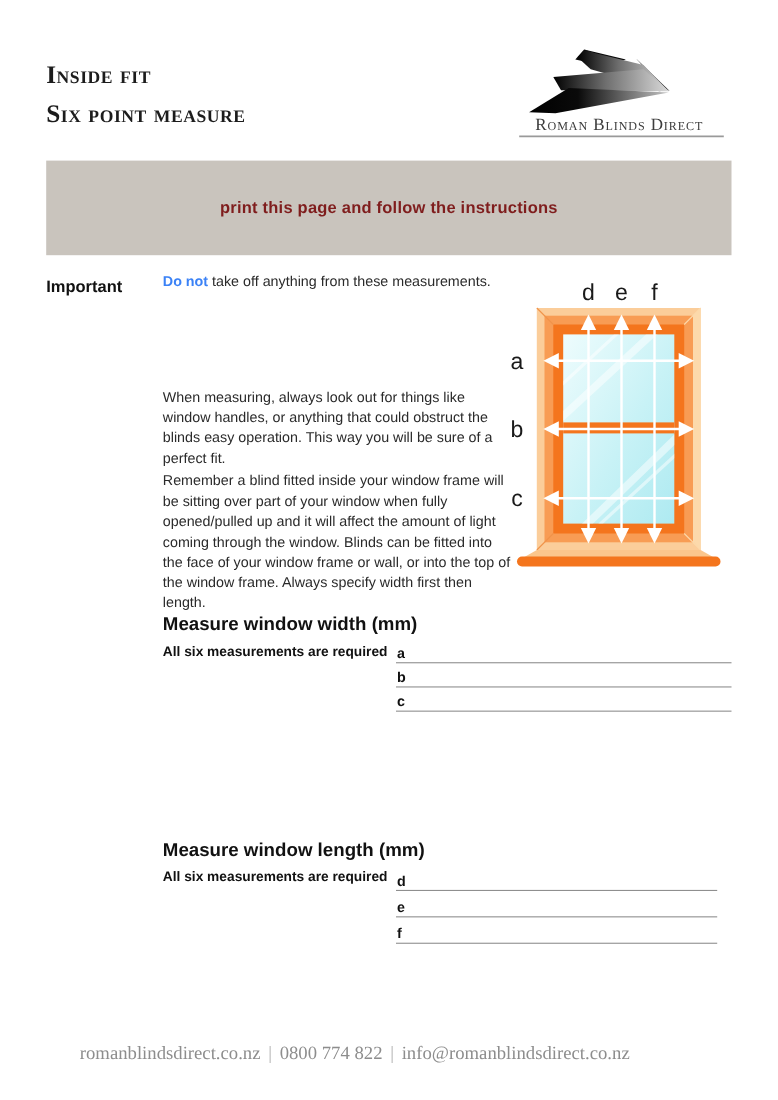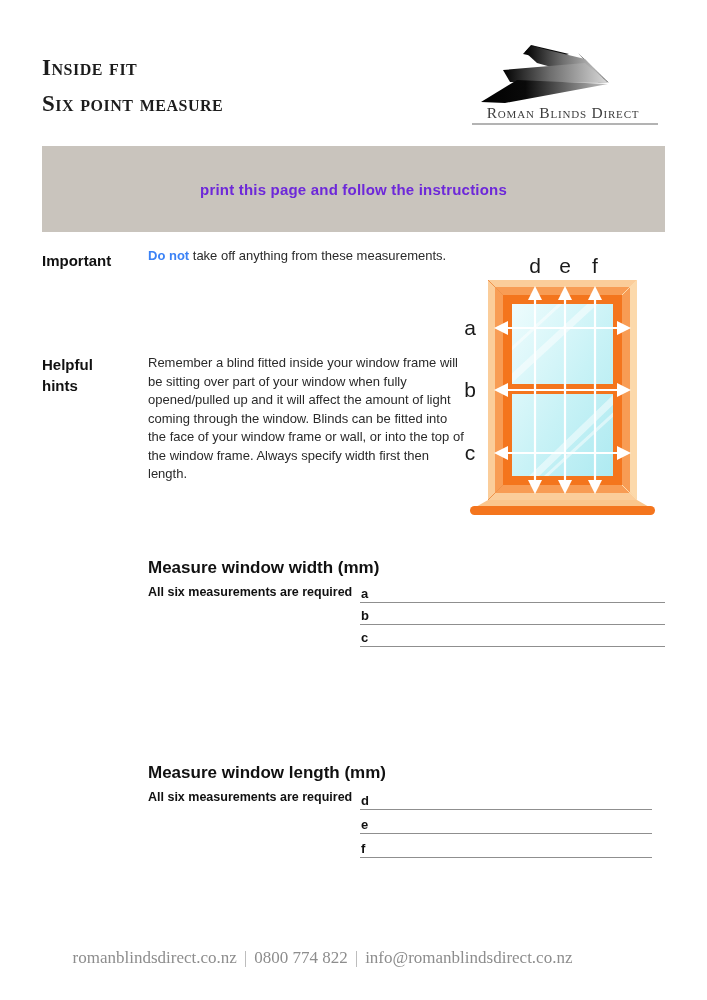--- a/index.html
+++ b/index.html
@@ -23,21 +23,21 @@
     color:#1c1c1c;
   }
   .logo{position:absolute;left:465px;top:33px;width:196px;height:100px;}
   
   .banner{
     position:absolute;left:42px;top:146px;width:623px;height:86px;
     background:#c9c4bd;
     display:flex;align-items:center;justify-content:center;
   }
   .banner span{
-    color:#6d28d9;font-weight:bold;font-size:15px;letter-spacing:0.2px;
+    color:#7f1d1d;font-weight:bold;font-size:15px;letter-spacing:0.2px;
   }
   
   .side-heading{
     position:absolute;left:42px;
     font-weight:bold;font-size:15px;line-height:21px;color:#111;
   }
   .body-text{
     position:absolute;left:148px;width:320px;
     font-size:13px;line-height:18.5px;color:#2a2a2a;
   }
@@ -118,22 +118,22 @@
 
   <div class="banner">
     <span>print this page and follow the instructions</span>
   </div>
 
   <div class="side-heading" style="top:250px;">Important</div>
   <div class="body-text" style="top:247px;">
     <div><b>Do not</b><span> take off anything from these measurements.</span></div>
   </div>
 
-  <div class="side-heading" style="top:354px;width:80px;">Helpful hints</div>
   <div class="body-text" style="top:352px;">
+    <div>When measuring, always look out for things like window handles, or anything that could obstruct the blinds easy operation. This way you will be sure of a perfect fit.</div>
     <div class="para2">Remember a blind fitted inside your window frame will be sitting over part of your window when fully opened/pulled up and it will affect the amount of light coming through the window. Blinds can be fitted into the face of your window frame or wall, or into the top of the window frame. Always specify width first then length.</div>
   </div>
 
   <div class="diagram">
     <svg width="210" height="275" viewBox="0 0 210 275">
       <defs>
         <linearGradient id="glassG" x1="0" y1="0" x2="1" y2="1">
           <stop offset="0" stop-color="#eefcfd"></stop>
           <stop offset="0.55" stop-color="#c8f2f6"></stop>
           <stop offset="1" stop-color="#aeeaf1"></stop>

